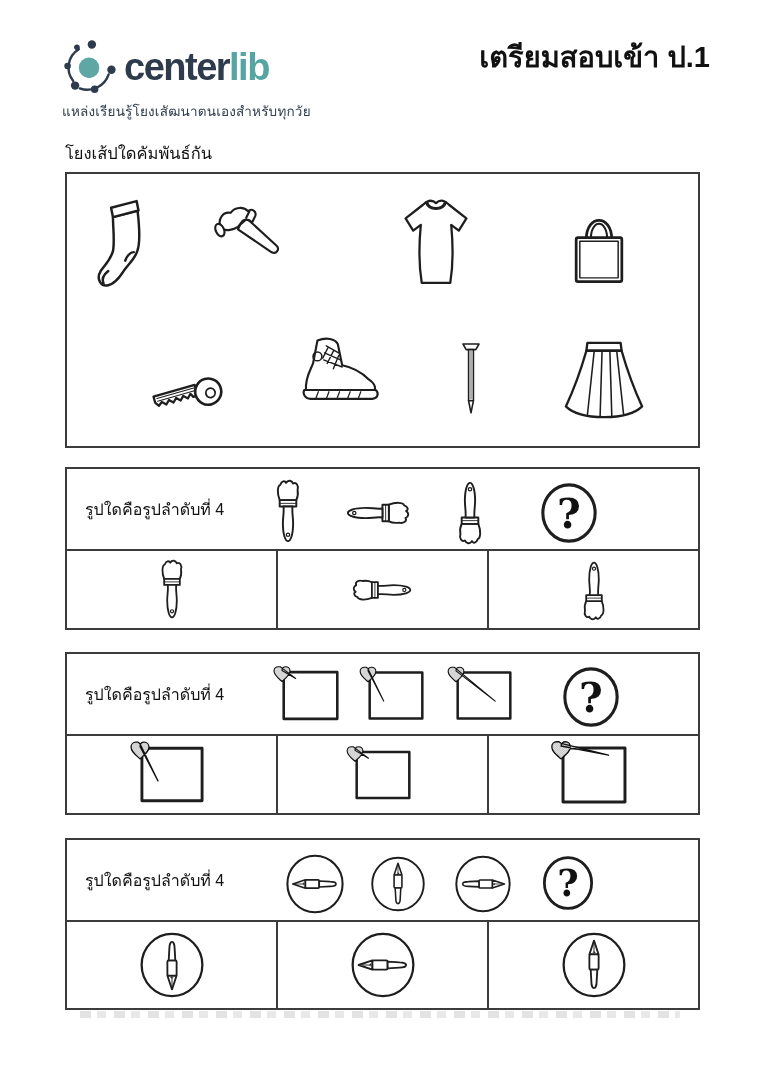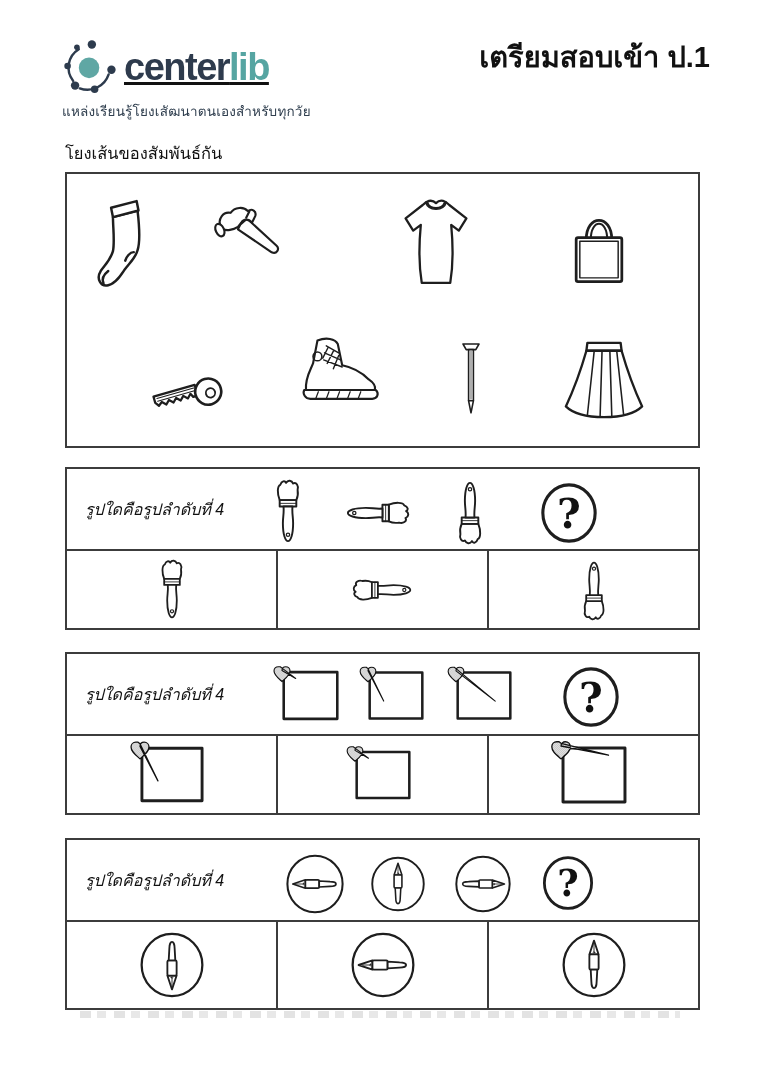--- a/index.html
+++ b/index.html
@@ -4,38 +4,38 @@
 <style>
   * { margin:0; padding:0; box-sizing:border-box; }
   html,body { background:#e8e8e8; }
   .page {
     position:relative; width:763px; height:1080px; margin:0 auto;
     background:#ffffff; overflow:hidden;
     font-family:"Liberation Sans","DejaVu Sans",sans-serif; color:#111;
   }
   
   .logo { position:absolute; left:62px; top:38px; }
-  .logo-row { display:flex; align-items:center; gap:6px;text-decoration:underline; }
+  .logo-row { display:flex; align-items:center; gap:6px; }
   .logo-icon { width:56px; height:58px; }
   .brand { font-size:38px; font-weight:bold; letter-spacing:-1.5px; line-height:1; }
   .brand .b1 { color:#2e3b4d; }
   .brand .b2 { color:#56a5a2; }
   .tagline { font-size:13.5px; color:#2f3e4e; margin-top:4px; letter-spacing:.2px; }
   .title-block { position:absolute; right:53px; top:40px; text-align:left; }
   .doc-title { font-size:29px; font-weight:bold; line-height:1.2; }
   .doc-subtitle { font-size:19px; margin-top:3px; }
   
   .instruction { position:absolute; left:65px; top:140px; font-size:16.5px; }
   
   .frame { position:absolute; left:65px; width:635px; border:2px solid #3c3c3c; background:#fff; }
   .match-box { top:172px; height:276px; }
   .match-box .icon-slot { position:absolute; }
   .qbox { display:flex; flex-direction:column; }
   .q-head { position:relative; flex:0 0 auto; }
-  .q-prompt { position:absolute; left:18px; top:50%; transform:translateY(-50%); font-size:16px; white-space:nowrap;font-style:italic; }
+  .q-prompt { position:absolute; left:18px; top:50%; transform:translateY(-50%); font-size:16px; white-space:nowrap; }
   .q-head .icon-slot { position:absolute; }
   .q-ans { flex:1 1 auto; border-top:2px solid #3c3c3c; display:flex; }
   .cell { flex:1 1 0; display:flex; align-items:center; justify-content:center; position:relative; }
   .cell + .cell { border-left:2px solid #3c3c3c; }
   .icon-slot svg { width:100%; height:100%; display:block; overflow:visible; }
   
   .footer-ghost {
     position:absolute; left:80px; top:1011px; width:600px; height:7px; opacity:.16; filter:blur(.6px);
     background:repeating-linear-gradient(90deg,#555 0 11px,transparent 11px 17px,#777 17px 26px,transparent 26px 34px);
   }
@@ -72,21 +72,21 @@
       </span>
       <span class="brand"><span class="b1">center</span><span class="b2">lib</span></span>
     </div>
     <div class="tagline">แหล่งเรียนรู้โยงเสัฒนาตนเองสำหรับทุกวัย</div>
   </div>
 
   <div class="title-block">
     <div class="doc-title">เตรียมสอบเข้า ป.1</div>
   </div>
 
-  <div class="instruction">โยงเส้นของสัมพันธ์กัน</div>
+  <div class="instruction">โยงเส้ปใดคัมพันธ์กัน</div>
 
   <div class="frame match-box">
     <span class="icon-slot" style="left:28px;  top:21px;  width:52px; height:102px;">
         <span style="display: block; width: 100%; height: 100%;">
           <svg viewBox="0 0 55 105" fill="none" stroke="#1e1e1e" stroke-linecap="round" stroke-linejoin="round" stroke-width="2.6">
       <path d="M19,22 L45,15 C47,32 48,48 45,57 C43,65 37,70 31,78 C27,84 22,92 14,94 C6,96 1,87 6,79 C10,73 16,68 19,58 C21,48 19,33 19,22 Z" fill="#fff"></path>
       <path d="M17,12 L44,5 L46,15 L19,22 Z" fill="#fff"></path>
       <path d="M41,59 C37,59 33,64 32,68"></path>
       <path d="M14,79 C9,83 7,88 9,92"></path>
     </svg>

